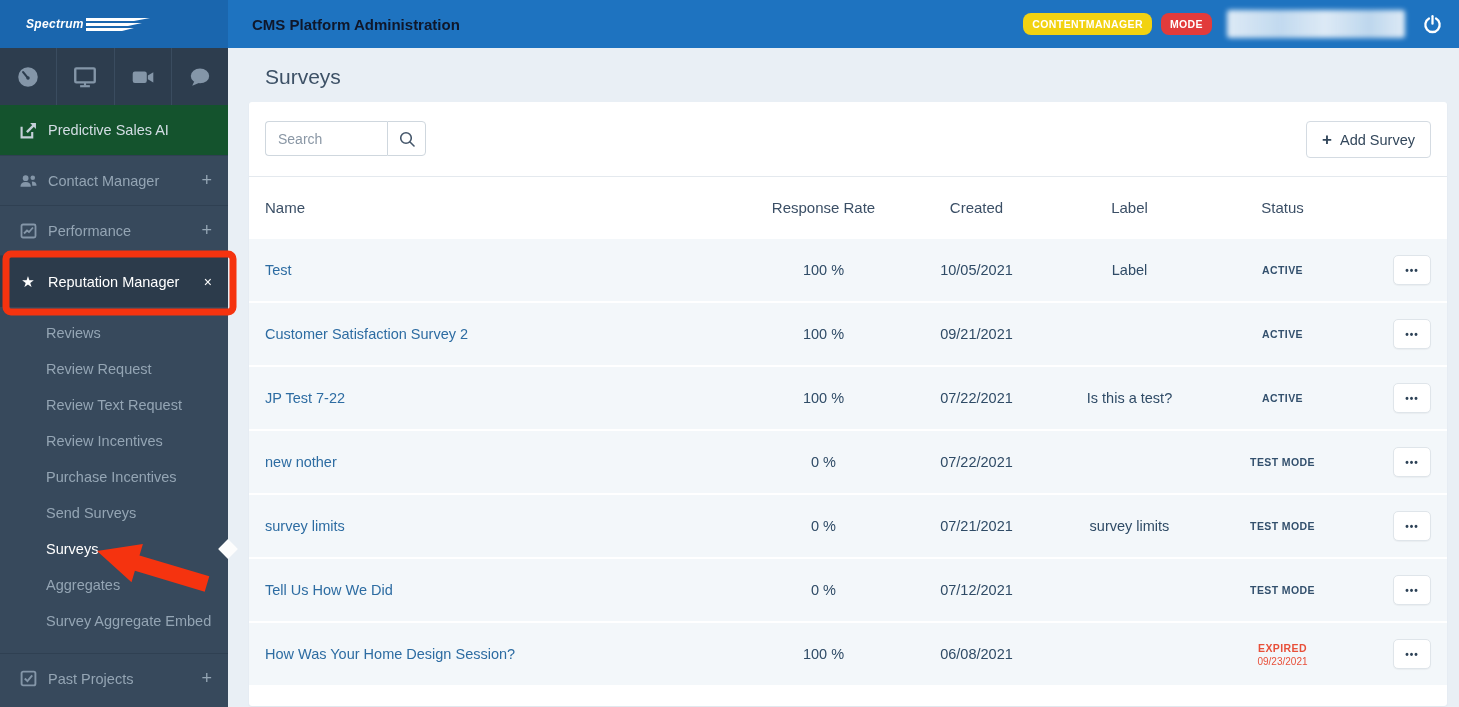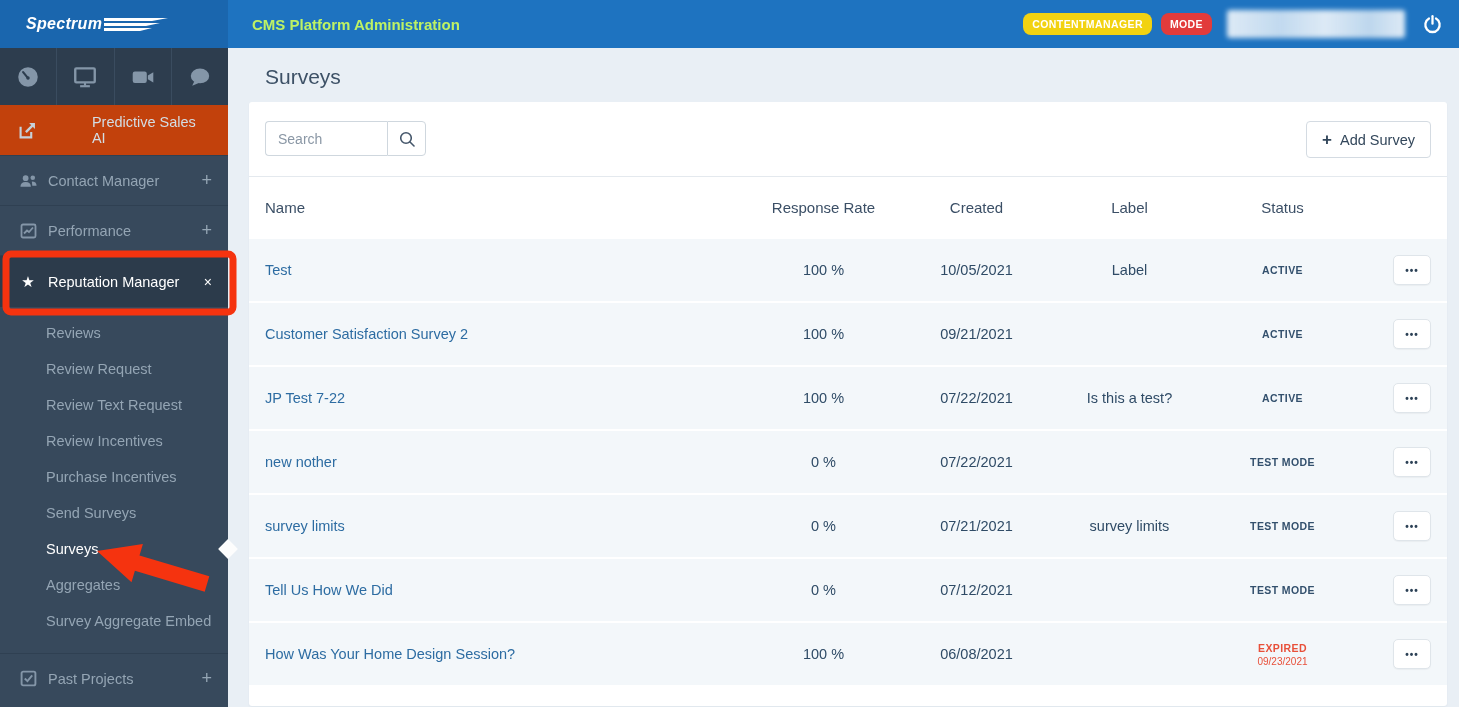--- a/index.html
+++ b/index.html
@@ -2,40 +2,40 @@
 <html><head>
 <meta charset="utf-8">
 <style>
   * { box-sizing: border-box; margin: 0; padding: 0; }
   html,body { width:1459px; height:707px; overflow:hidden; }
   body { font-family:"Liberation Sans", sans-serif; background:#e9eff5; position:relative; }
 
   
   .topbar { position:absolute; top:0; left:0; width:100%; height:48px; display:flex; z-index:3; }
   .topbar-logo { width:228px; flex:0 0 228px; background:#1a66ae; display:flex; align-items:center; padding-left:26px; }
-  .logo-text { color:#fff; font-style:italic; font-weight:bold; font-size:16px; letter-spacing:.3px; }
+  .logo-text { color:#fff; font-style:italic; font-weight:bold; font-size:12px; letter-spacing:.3px; }
   .logo-stripes { margin-left:2px; margin-top:3px; }
   .topbar-main { flex:1; background:#1e73c0; display:flex; align-items:center; padding:0 14px 0 24px; }
-  .topbar-title { color:#bef264; font-size:15px; font-weight:600; }
+  .topbar-title { color:#0f172a; font-size:15px; font-weight:600; }
   .topbar-right { margin-left:auto; display:flex; align-items:center; gap:9px; }
   .badge { font-size:10.5px; font-weight:bold; color:#fff; padding:5px 9px; border-radius:8px; letter-spacing:.4px; }
   .badge-contentmanager { background:#f2d211; }
   .badge-admin { background:#e23b3b; }
   .user-blur { width:178px; height:28px; border-radius:3px; margin:0 6px;
     background:linear-gradient(90deg, rgba(255,255,255,.85) 0%, rgba(235,243,250,.8) 30%, rgba(255,255,255,.85) 55%, rgba(230,240,248,.8) 80%, rgba(255,255,255,.85) 100%);
     filter:blur(2.5px); }
   .power-btn { background:none; border:none; display:flex; align-items:center; cursor:pointer; padding:2px; }
 
   
   .sidebar { position:absolute; top:48px; left:0; width:228px; bottom:0; background:#37495c; z-index:2; }
   .icon-bar { height:57px; background:#2d3d4e; display:flex; }
   .ib-item { flex:1; display:flex; align-items:center; justify-content:center; border-right:1px solid #3a4c5f; cursor:pointer; }
   .ib-item:last-child { border-right:none; }
   .menu-item { height:50px; display:flex; align-items:center; padding:0 16px 0 18px; color:#94a5b4; font-size:14.5px; border-top:1px solid #2f4052; cursor:pointer; }
-  .menu-item.dark { background:#c2410c; color:#d3dde4; border-top:none;gap:44px; }
+  .menu-item.dark { background:#14532d; color:#d3dde4; border-top:none; }
   .menu-item.active { background:#2c3b4b; color:#fff; height:52px; }
   .mi-icon { width:20px; margin-right:10px; display:flex; justify-content:center; align-items:center; }
   .star-glyph { color:#fff; font-size:15px; line-height:1; }
   .expand { margin-left:auto; font-size:18px; font-weight:300; color:#94a5b4; }
   .menu-item.active .expand { color:#fff; font-size:14px; }
   .submenu { padding:8px 0 14px 0; }
   .submenu-item { height:36px; line-height:36px; padding-left:46px; color:#94a5b4; font-size:14.5px; position:relative; cursor:pointer; }
   .submenu-item.active { color:#fff; }
   .caret { position:absolute; right:-7px; top:11px; width:14px; height:14px; background:#fdfdfd; transform:rotate(45deg); }
 

